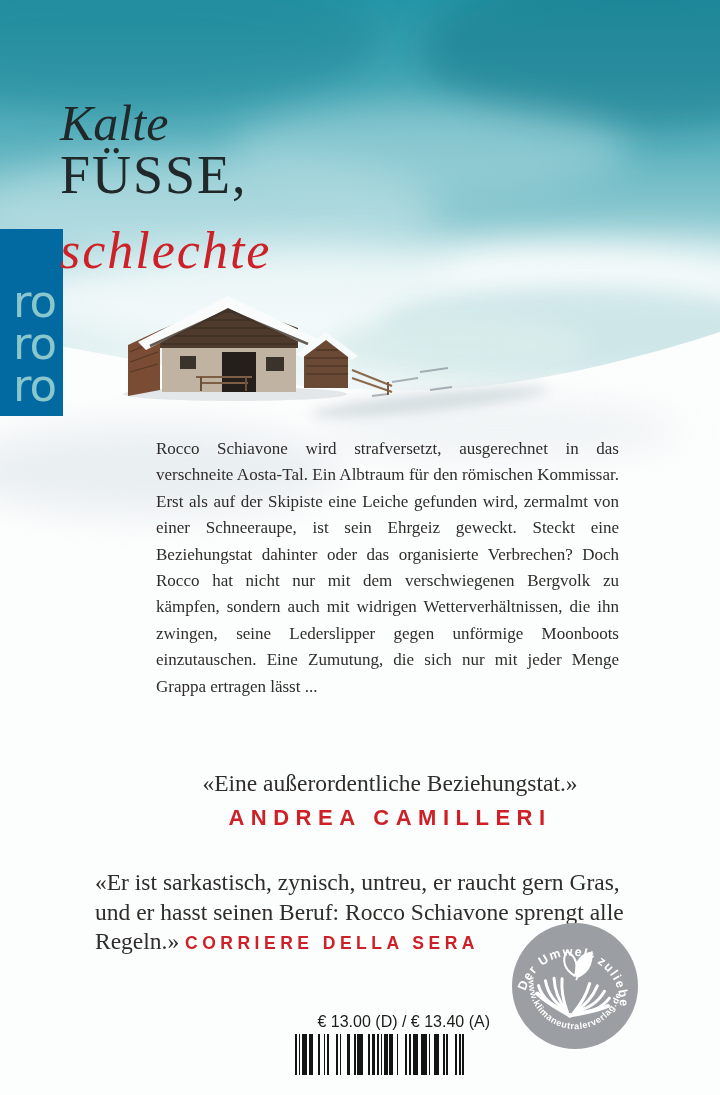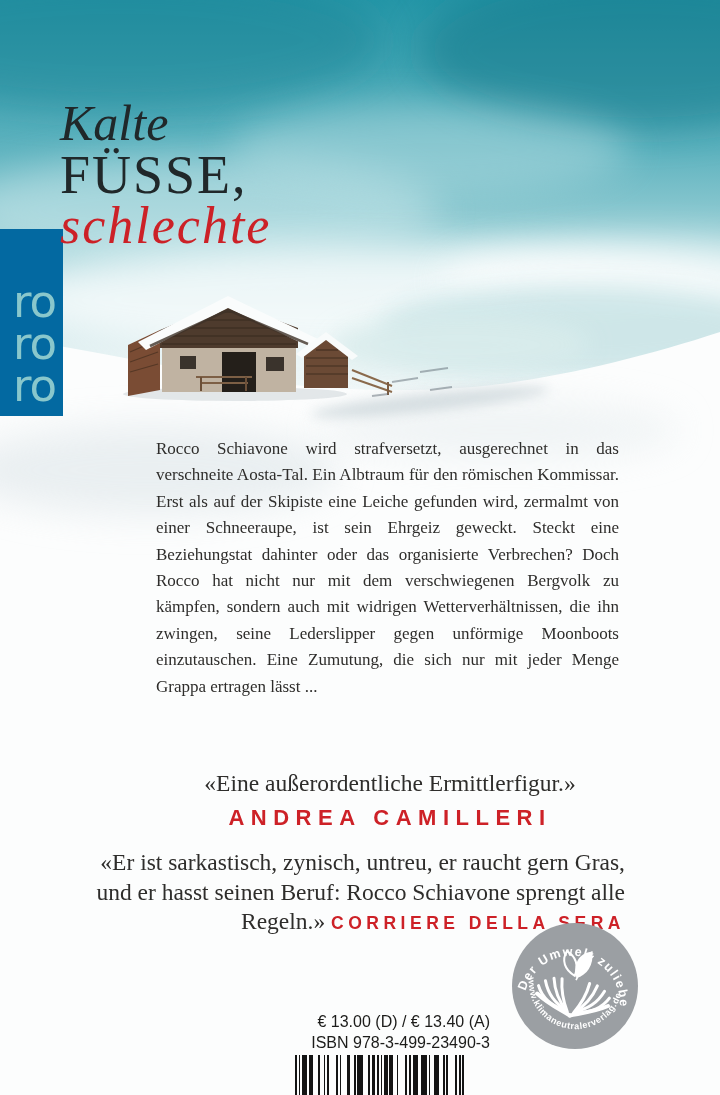--- a/index.html
+++ b/index.html
@@ -12,38 +12,38 @@
   .logo-strip{position:absolute;left:0;top:229px;width:63px;height:187px;background:#0369a1;}
   .rororo{
     position:absolute;left:13px;top:52px;
     font-family:"DejaVu Sans",sans-serif;font-size:45px;line-height:42px;
     color:#89c7cc;letter-spacing:-1px;
   }
   
   .title-block{position:absolute;left:60px;top:97px;width:660px;text-align:left;}
   .t-kalte{font-style:italic;font-size:50px;line-height:52px;color:#20282a;}
   .t-fuesse{font-size:54px;line-height:52px;letter-spacing:2px;color:#20282a;}
-  .t-schlechte{font-style:italic;font-size:52px;line-height:49px;letter-spacing:2px;color:#cc2127;}
+  .t-schlechte{font-style:italic;font-size:52px;line-height:49px;letter-spacing:2px;color:#cc2127;margin-top:25px;}
   .t-laune{font-size:51px;line-height:52px;letter-spacing:8px;color:#cc2127;}
   
   .blurb{
     position:absolute;left:148px;top:428px;width:463px;margin:8px;
     font-size:17px;line-height:26.4px;color:#2e2d2b;
     text-align:justify;text-align-last:left;hyphens:none;
   }
   
   .quote1{position:absolute;left:60px;top:769px;width:660px;text-align:center;}
   .quote1-text{font-size:23.5px;line-height:28px;color:#2e2d2b;}
   .quote-src{
     margin-top:8px;
     font-family:"Liberation Sans",sans-serif;font-weight:bold;
     font-size:22px;letter-spacing:6.5px;color:#cd2127;
   }
   .quote2{
-    position:absolute;left:95px;top:848px;width:530px;margin:0;text-align:right;
+    position:absolute;left:95px;top:868px;width:530px;margin:0;text-align:left;
     font-size:23.5px;line-height:29.5px;color:#2e2d2b;
   }
   .quote-src-inline{
     font-family:"Liberation Sans",sans-serif;font-weight:bold;
     font-size:17.5px;letter-spacing:4.5px;color:#cd2127;white-space:nowrap;
   }
   
   .stamp{position:absolute;left:509px;top:920px;width:132px;height:132px;}
   
   .price-block{
@@ -162,21 +162,21 @@
 
   <div class="title-block">
     <div class="t-kalte">Kalte</div>
     <div class="t-fuesse">FÜSSE,</div>
     <div class="t-schlechte">schlechte</div>
   </div>
 
   <p class="blurb">Rocco Schiavone wird strafversetzt, ausgerechnet in das verschneite Aosta-Tal. Ein Albtraum für den römischen Kommissar. Erst als auf der Skipiste eine Leiche gefunden wird, zermalmt von einer Schneeraupe, ist sein Ehrgeiz geweckt. Steckt eine Beziehungstat dahinter oder das organisierte Verbrechen? Doch Rocco hat nicht nur mit dem verschwiegenen Bergvolk zu kämpfen, sondern auch mit widrigen Wetterverhältnissen, die ihn zwingen, seine Lederslipper gegen unförmige Moonboots einzutauschen. Eine Zumutung, die sich nur mit jeder Menge Grappa ertragen lässt ...</p>
 
   <div class="quote1">
-    <div class="quote1-text">«Eine außerordentliche Ermittlerfigur.»</div>
+    <div class="quote1-text">«Eine außerordentliche Beziehungstat.»</div>
     <div class="quote-src">ANDREA CAMILLERI</div>
   </div>
 
   <p class="quote2">
     <span>«Er ist sarkastisch, zynisch, untreu, er raucht gern Gras, und er hasst seinen Beruf: Rocco Schiavone sprengt alle Regeln.»</span>
     <span class="quote-src-inline">CORRIERE DELLA SERA</span>
   </p>
 
   <svg class="stamp" viewBox="0 0 132 132">
     <defs>
@@ -208,21 +208,20 @@
       <g>
         <path d="M66,58 C60,44 64,33 77,29 C81,42 76,53 66,58 Z" fill="#ffffff"></path>
         <path d="M64,56 C66,45 62,37 52,33 C48,43 53,52 64,56 Z" fill="none" stroke="#ffffff" stroke-width="2"></path>
         <path d="M66,60 C69,48 73,40 79,33" fill="none" stroke="#ffffff" stroke-width="1.6"></path>
       </g>
     </g>
   </svg>
 
   <div class="price-block">
     <div>€ 13.00 (D) / € 13.40 (A)</div>
-    <div class="isbn-line">ISBN 978-3-499-23490-3</div>
     <div class="barcode">
         <span class="b"></span>
         <span></span>
         <span class="b"></span>
         <span></span>
         <span class="b"></span>
         <span class="b"></span>
         <span class="b"></span>
         <span></span>
         <span class="b"></span>

